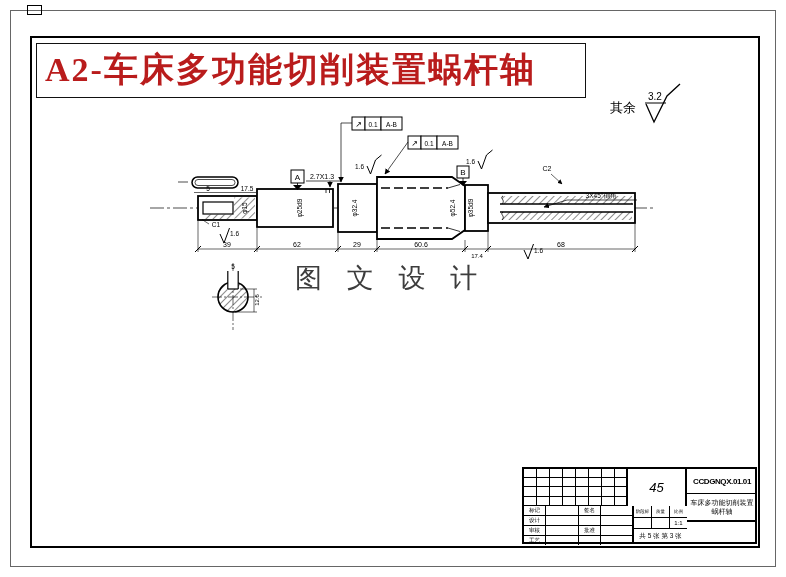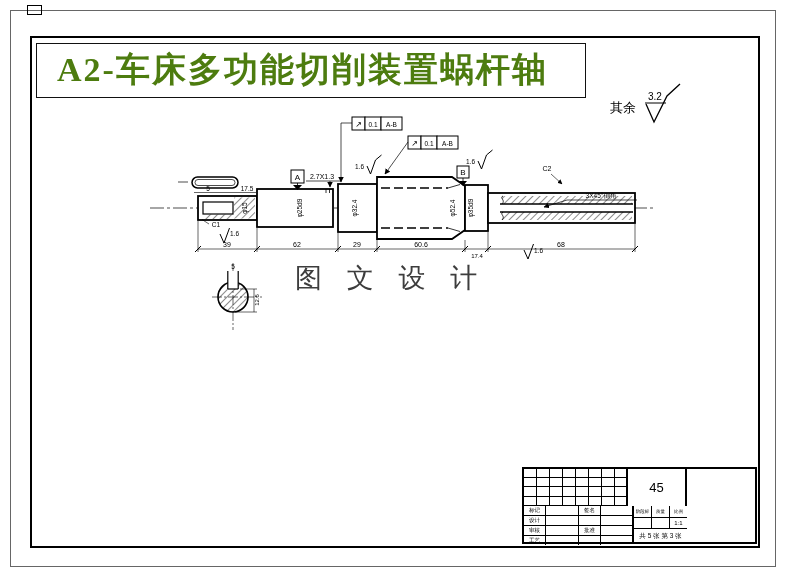--- a/index.html
+++ b/index.html
@@ -5,38 +5,38 @@
   html,body{margin:0;padding:0;background:#fff;}
   .page{position:relative;width:786px;height:577px;background:#fff;overflow:hidden;
         font-family:"Liberation Sans",sans-serif;}
   .outer-border{position:absolute;left:10px;top:10px;width:764px;height:555px;
         border:1px solid #666;}
   .corner-mark{position:absolute;left:27px;top:5px;width:13px;height:8px;border:1.5px solid #000;}
   .inner-frame{position:absolute;left:30px;top:36px;width:726px;height:508px;border:2px solid #000;}
   .red-title{position:absolute;left:36px;top:43px;width:550px;height:55px;
         border:1.5px solid #111;box-sizing:border-box;
         font-family:"Liberation Serif",serif;font-weight:bold;
-        font-size:34px;line-height:52px;color:#4d7c0f;letter-spacing:2px;
-        padding-left:20px;white-space:nowrap;overflow:hidden;}
+        font-size:34px;line-height:52px;color:#b91c1c;letter-spacing:2px;
+        padding-left:8px;white-space:nowrap;overflow:hidden;}
   .watermark{position:absolute;left:295px;top:260px;
         font-family:"Liberation Serif",serif;font-size:27px;color:#3d3d3d;
         letter-spacing:9px;white-space:pre;}
   svg.drawing{position:absolute;left:0;top:0;}
   svg text{font-family:"Liberation Sans",sans-serif;fill:#000;}
 
   
   .tb{position:absolute;left:522px;top:467px;width:235px;height:77px;
       border:2px solid #000;box-sizing:border-box;background:#fff;}
   .tb *{box-sizing:border-box;position:absolute;}
   .tb .revgrid{left:0;top:0;width:104px;height:37px;border-right:2px solid #000;
       background-image:
         repeating-linear-gradient(to right,transparent 0 12px,#000 12px 13px),
         repeating-linear-gradient(to bottom,transparent 0 8.2px,#000 8.2px 9.2px);}
   .tb .material{left:104px;top:0;width:59px;height:37px;border-right:2px solid #000;
-      font-size:13px;display:flex;align-items:center;justify-content:center;}
+      font-size:13px;display:flex;align-items:center;justify-content:center;font-style:italic;}
   .tb .rightcol{left:163px;top:0;width:70px;height:75px;}
   .tb .dwgno{left:0;top:0;width:70px;height:25px;border-bottom:1px solid #000;
       font-size:8px;font-weight:bold;letter-spacing:-.4px;
       display:flex;align-items:center;justify-content:center;}
   .tb .pname{left:0;top:25px;width:70px;height:28px;border-bottom:2px solid #000;
       font-size:7px;text-align:center;line-height:9px;padding-top:4px;}
   .tb .row{left:0;width:108px;height:10px;border-bottom:1px solid #000;}
   .tb .lbl{font-size:5.5px;line-height:9px;text-align:center;overflow:hidden;white-space:nowrap;}
   .tb .c1{left:0;width:22px;border-right:1px solid #000;height:9px;}
   .tb .c2{left:22px;width:33px;border-right:1px solid #000;height:9px;}
@@ -238,20 +238,27 @@
       <line x1="235" y1="312" x2="257" y2="312" stroke="#000" stroke-width="0.6"></line>
       <line x1="254" y1="289" x2="254" y2="312" stroke="#000" stroke-width="0.6"></line>
       <text transform="rotate(-90 259 300)" x="259" y="300" font-size="6" text-anchor="middle">12.5</text>
     </g>
   </svg>
 
   <div class="tb">
     <div class="revgrid"></div>
     <div class="material">45</div>
 
+    <div class="rightcol">
+      <div class="dwgno">CCDGNQX.01.01</div>
+      <div class="pname">
+        <span style="position:static;display:block;">车床多功能切削装置</span>
+        <span style="position:static;display:block;">蜗杆轴</span>
+      </div>
+    </div>
 
     <div class="row" style="top:37px">
       <div class="lbl c1">标记</div>
       <div class="c2"></div>
       <div class="lbl c3">签名</div>
       <div class="c4"></div>
     </div>
     <div class="row" style="top:47px">
       <div class="lbl c1">设计</div>
       <div class="c2"></div>

